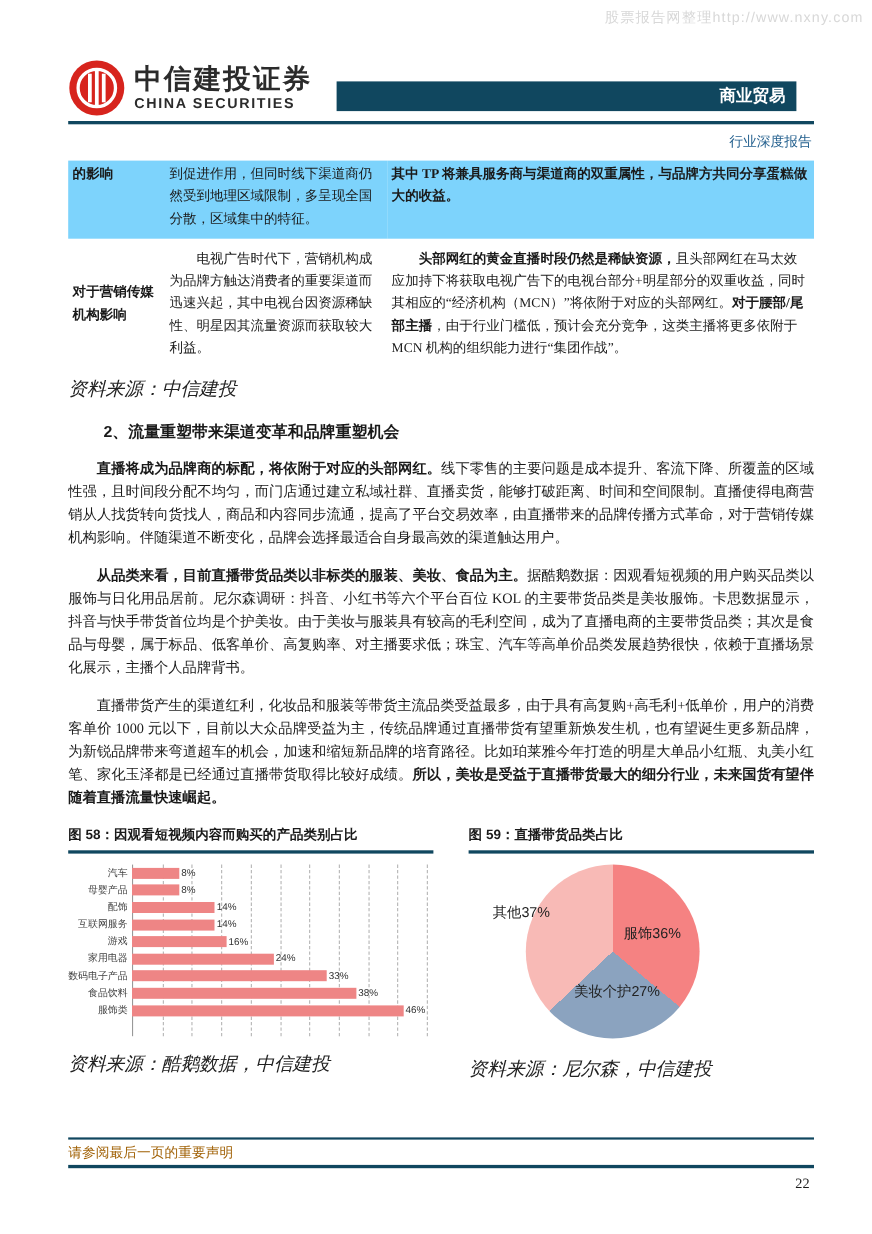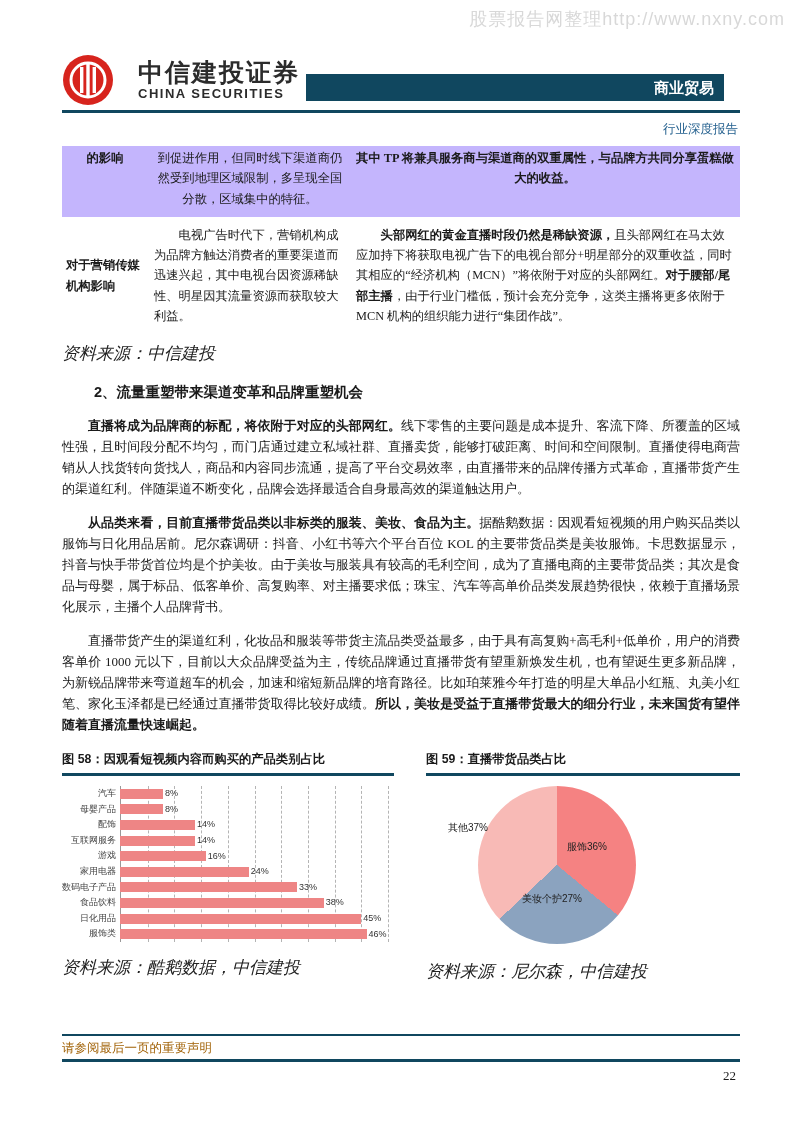--- a/index.html
+++ b/index.html
@@ -2,44 +2,44 @@
 <html><head>
 <meta charset="utf-8">
 <style>
   * { margin:0; padding:0; box-sizing:border-box; }
   html,body { background:#ffffff; }
   body { font-family:"Liberation Serif","DejaVu Serif",serif; color:#1a1a1a; }
   .page { position:relative; width:793px; height:1122px; margin:0 auto; background:#fff; overflow:hidden; }
   .b { font-weight:bold; }
 
   
-  .watermark { position:absolute; top:7px; right:8px; font-size:18px; color:#d8d8d8; letter-spacing:1px; font-family:"Liberation Sans",sans-serif; }
+  .watermark { position:absolute; top:7px; right:8px; font-size:13px; color:#d8d8d8; letter-spacing:1px; font-family:"Liberation Sans",sans-serif; }
 
   
   .header-row { position:absolute; top:50px; left:62px; right:55px; height:60px; }
   .logo-wrap { position:absolute; left:0; top:4px; display:flex; align-items:center; }
   .logo-emblem { width:52px; height:52px; }
-  .brand-text { margin-left:24px; }
+  .brand-text { margin-left:8px; }
   .brand-cn { font-size:25px; font-weight:bold; color:#2b2b2b; letter-spacing:2px; font-family:"Liberation Sans",sans-serif; line-height:1.1; }
   .brand-en { font-size:13px; font-weight:bold; color:#2b2b2b; letter-spacing:1.5px; font-family:"Liberation Sans",sans-serif; }
   .sector-bar { position:absolute; right:14px; top:24px; width:418px; height:27px; background:#10475f; color:#fff;
                 font-size:15px; font-weight:bold; text-align:right; line-height:27px; padding-right:10px;
                 font-family:"Liberation Sans",sans-serif; }
   .header-rule { position:absolute; top:110px; left:62px; right:53px; height:3px; background:#10475f; }
   .report-type { position:absolute; top:121px; right:55px; font-size:12.5px; color:#25618f; font-family:"Liberation Sans",sans-serif; }
 
   
   .content { position:absolute; top:146px; left:62px; right:53px; }
 
   table.infotable { width:100%; border-collapse:collapse; table-layout:fixed; font-size:12.3px; line-height:1.65; }
   table.infotable td { vertical-align:top; padding:2px 6px 8px 4px; }
   td.c1 { width:88px; font-weight:bold; }
   td.c2 { width:202px; }
   td.c3 { }
-  tr.hl td { background:#c4b5fd;text-align:center; }
+  tr.hl td { background:#7dd3fc; }
   tr.rowpad td { padding-top:8px; }
   td.c1.vmid { vertical-align:middle; }
   .indent-first { text-indent:2em; }
 
   .source-line { font-style:italic; font-size:17px; margin-top:8px; color:#222; }
 
   .h2 { margin-top:18px; padding-left:32px; font-size:14.5px; font-weight:bold; font-family:"Liberation Sans",sans-serif; }
   .para { margin-top:13px; font-size:13px; line-height:21px; text-align:justify; text-indent:2em; }
   .h3 { margin-top:20px; padding-left:32px; font-size:13.5px; font-weight:bold; font-family:"Liberation Sans",sans-serif; }
 
@@ -57,21 +57,21 @@
   .bar-rows { position:absolute; left:0; right:6px; top:2px; bottom:6px; }
   .bar-row { display:flex; align-items:center; height:15.6px; }
   .bar-label { width:58px; text-align:right; padding-right:4px; font-size:9px; color:#444; white-space:nowrap; }
   .bar-track { flex:1; position:relative; height:100%; }
   .bar { position:absolute; left:0; top:3px; height:10px; }
   .bar-val { position:absolute; top:2.5px; font-size:9px; color:#333; line-height:11px; white-space:nowrap; }
 
   
   .chart59 { position:relative; height:168px; font-family:"Liberation Sans",sans-serif; }
   .pie { position:absolute; left:52px; top:2px; width:158px; height:158px; border-radius:50%; }
-  .pie-label { position:absolute; font-size:10px; color:#222; white-space:nowrap; }
+  .pie-label { position:absolute; font-size:13px; color:#222; white-space:nowrap; }
 
   
   .footer-rule1 { position:absolute; top:1034px; left:62px; right:53px; height:2px; background:#10475f; }
   .disclaimer { position:absolute; top:1040px; left:62px; font-size:12.5px; color:#a16207; }
   .footer-rule2 { position:absolute; top:1059px; left:62px; right:53px; height:3px; background:#10475f; }
   .page-num { position:absolute; top:1068px; right:57px; font-size:13px; color:#1a1a1a; }
 </style>
 </head>
 <body>
 
@@ -112,21 +112,21 @@
           <td class="c2 indent-first"><span>电视广告时代下，营销机构成为品牌方触达消费者的重要渠道而迅速兴起，其中电视台因资源稀缺性、明星因其流量资源而获取较大利益。</span></td>
           <td class="c3 indent-first"><span class="b">头部网红的黄金直播时段仍然是稀缺资源，</span><span>且头部网红在马太效应加持下将获取电视广告下的电视台部分+明星部分的双重收益，同时其相应的“经济机构（MCN）”将依附于对应的头部网红。</span><span class="b">对于腰部/尾部主播</span><span>，由于行业门槛低，预计会充分竞争，这类主播将更多依附于 MCN 机构的组织能力进行“集团作战”。</span></td>
         </tr>
       </tbody>
     </table>
 
     <div class="source-line">资料来源：中信建投</div>
 
     <div class="h2">2、流量重塑带来渠道变革和品牌重塑机会</div>
 
-    <div class="para"><span class="b">直播将成为品牌商的标配，将依附于对应的头部网红。</span><span>线下零售的主要问题是成本提升、客流下降、所覆盖的区域性强，且时间段分配不均匀，而门店通过建立私域社群、直播卖货，能够打破距离、时间和空间限制。直播使得电商营销从人找货转向货找人，商品和内容同步流通，提高了平台交易效率，由直播带来的品牌传播方式革命，直播带货产生的渠道红利。伴随渠道不断变化，品牌会选择最适合自身最高效的渠道触达用户。</span></div>
+    <div class="para"><span class="b">直播将成为品牌商的标配，将依附于对应的头部网红。</span><span>线下零售的主要问题是成本提升、客流下降、所覆盖的区域性强，且时间段分配不均匀，而门店通过建立私域社群、直播卖货，能够打破距离、时间和空间限制。直播使得电商营销从人找货转向货找人，商品和内容同步流通，提高了平台交易效率，由直播带来的品牌传播方式革命，对于营销传媒机构影响。伴随渠道不断变化，品牌会选择最适合自身最高效的渠道触达用户。</span></div>
 
 
     <div class="para"><span class="b">从品类来看，目前直播带货品类以非标类的服装、美妆、食品为主。</span><span>据酷鹅数据：因观看短视频的用户购买品类以服饰与日化用品居前。尼尔森调研：抖音、小红书等六个平台百位 KOL 的主要带货品类是美妆服饰。卡思数据显示，抖音与快手带货首位均是个护美妆。由于美妆与服装具有较高的毛利空间，成为了直播电商的主要带货品类；其次是食品与母婴，属于标品、低客单价、高复购率、对主播要求低；珠宝、汽车等高单价品类发展趋势很快，依赖于直播场景化展示，主播个人品牌背书。</span></div>
 
     <div class="para"><span>直播带货产生的渠道红利，化妆品和服装等带货主流品类受益最多，由于具有高复购+高毛利+低单价，用户的消费客单价 1000 元以下，目前以大众品牌受益为主，传统品牌通过直播带货有望重新焕发生机，也有望诞生更多新品牌，为新锐品牌带来弯道超车的机会，加速和缩短新品牌的培育路径。比如珀莱雅今年打造的明星大单品小红瓶、丸美小红笔、家化玉泽都是已经通过直播带货取得比较好成绩。</span><span class="b">所以，美妆是受益于直播带货最大的细分行业，未来国货有望伴随着直播流量快速崛起。</span></div>
 
     <div class="figs">
       <div class="figcol-l">
         <div class="fig-title">图 58：因观看短视频内容而购买的产品类别占比</div>
         <div class="fig-rule"></div>
@@ -194,27 +194,20 @@
                 </div>
               </div>
               <div class="bar-row">
                 <div class="bar-label">食品饮料</div>
                 <div class="bar-track">
                   <div class="bar" style="width: 76%; background: rgb(238, 133, 133);"></div>
                   <div class="bar-val" style="left: calc(76% + 2px);">38%</div>
                 </div>
               </div>
               <div class="bar-row">
-                <div class="bar-label">日化用品</div>
-                <div class="bar-track">
-                  <div class="bar" style="width: 90%; background: rgb(238, 133, 133);"></div>
-                  <div class="bar-val" style="left: calc(90% + 2px);">45%</div>
-                </div>
-              </div>
-              <div class="bar-row">
                 <div class="bar-label">服饰类</div>
                 <div class="bar-track">
                   <div class="bar" style="width: 92%; background: rgb(238, 133, 133);"></div>
                   <div class="bar-val" style="left: calc(92% + 2px);">46%</div>
                 </div>
               </div>
             </div>
         </div>
         <div class="source-line">资料来源：酷鹅数据，中信建投</div>
       </div>

